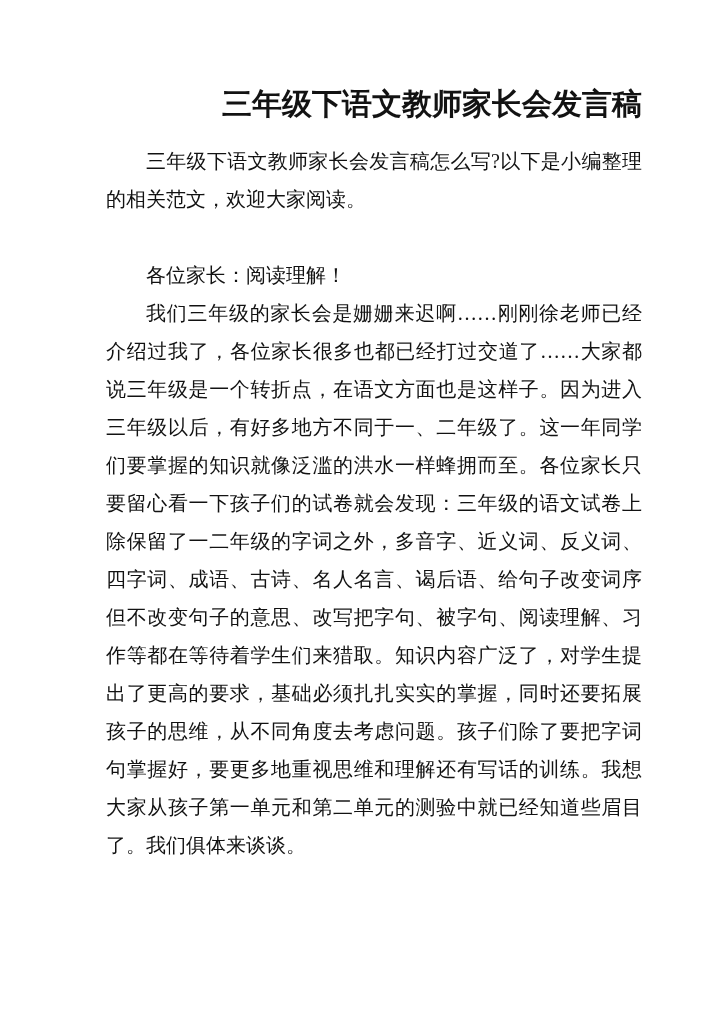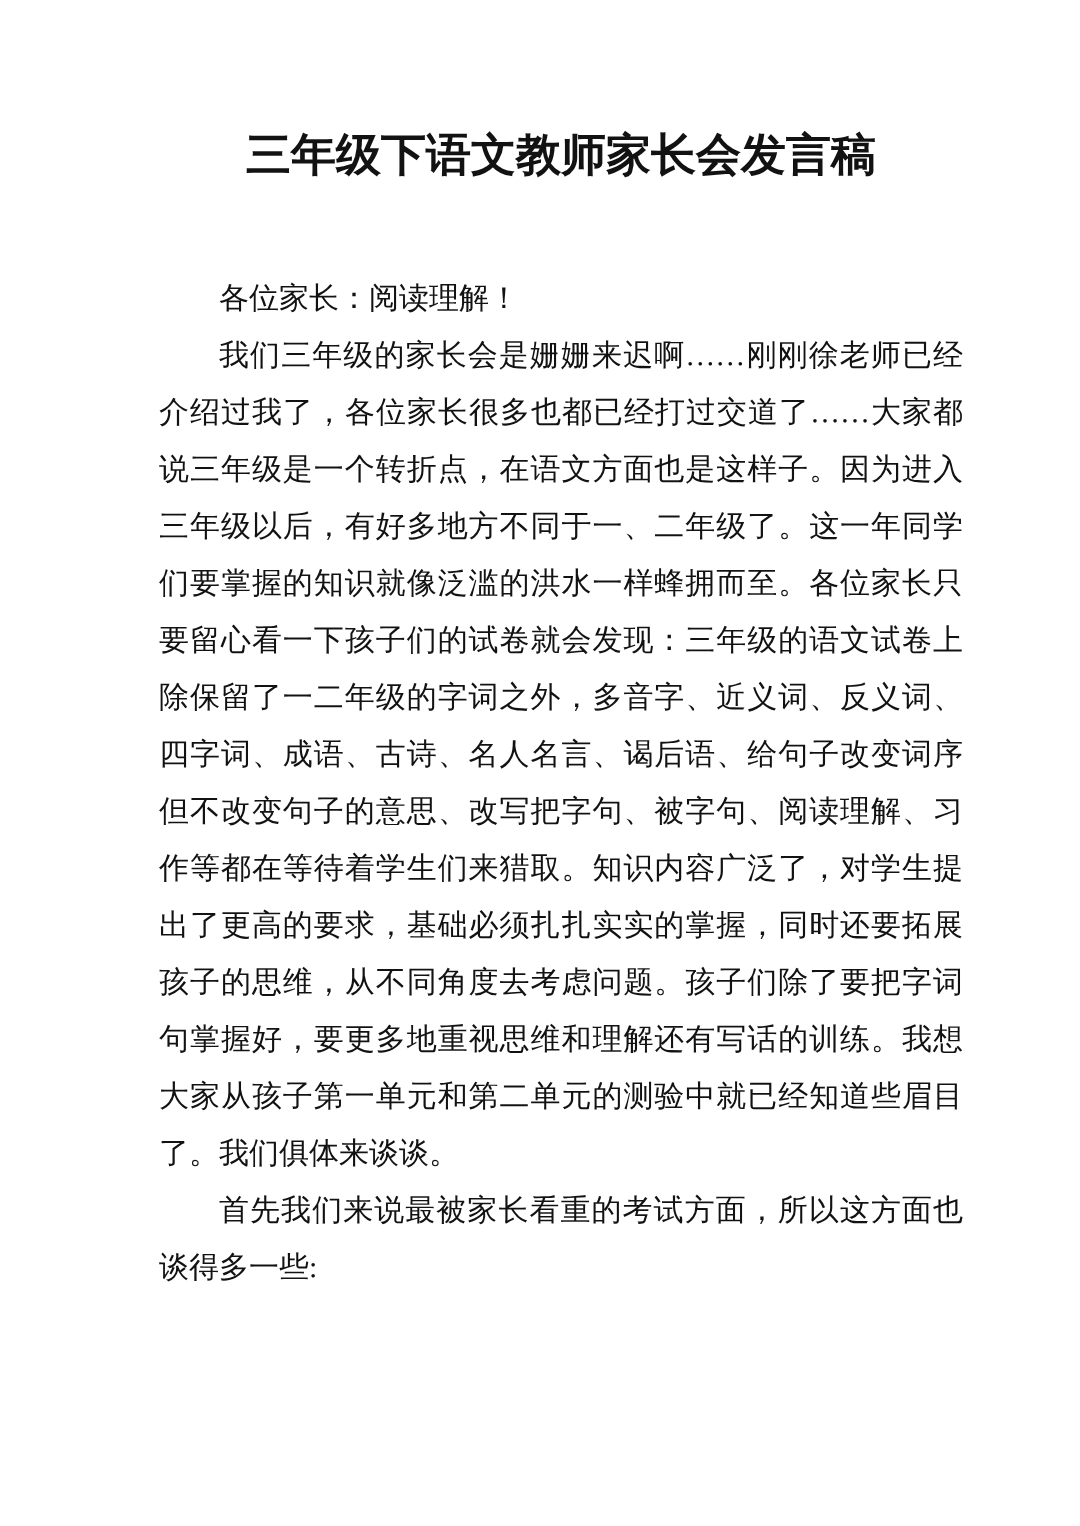--- a/index.html
+++ b/index.html
@@ -16,42 +16,42 @@
     background: #ffffff;
     color: #121212;
     font-family: "Liberation Serif", "DejaVu Serif", serif;
     overflow: hidden;
   }
   .doc-title {
     margin: 0 0 16px 0;
     font-size: 30px;
     line-height: 44px;
     font-weight: bold;
-    text-align: center;
+    text-align: right;
     white-space: nowrap;
   }
   .para {
     margin: 0;
     font-size: 20px;
     line-height: 38px;
     text-align: justify;
     text-indent: 2em;
     word-break: break-all;
   }
   .spacer {
     height: 38px;
   }
 </style>
 </head>
 <body>
 
 <div class="page">
   <h1 class="doc-title">三年级下语文教师家长会发言稿</h1>
 
+  <p class="para">三年级下语文教师家长会发言稿怎么写?以下是小编整理的相关范文，欢迎大家阅读。</p>
 
   <div class="spacer"></div>
 
   <p class="para">各位家长：阅读理解！</p>
 
   <p class="para">我们三年级的家长会是姗姗来迟啊……刚刚徐老师已经介绍过我了，各位家长很多也都已经打过交道了……大家都说三年级是一个转折点，在语文方面也是这样子。因为进入三年级以后，有好多地方不同于一、二年级了。这一年同学们要掌握的知识就像泛滥的洪水一样蜂拥而至。各位家长只要留心看一下孩子们的试卷就会发现：三年级的语文试卷上除保留了一二年级的字词之外，多音字、近义词、反义词、四字词、成语、古诗、名人名言、谒后语、给句子改变词序但不改变句子的意思、改写把字句、被字句、阅读理解、习作等都在等待着学生们来猎取。知识内容广泛了，对学生提出了更高的要求，基础必须扎扎实实的掌握，同时还要拓展孩子的思维，从不同角度去考虑问题。孩子们除了要把字词句掌握好，要更多地重视思维和理解还有写话的训练。我想大家从孩子第一单元和第二单元的测验中就已经知道些眉目了。我们俱体来谈谈。</p>
 
-  <p class="para">首先我们来说最被家长看重的考试方面，所以这方面也谈得多一些:</p>
 </div>
 
 </body></html>

